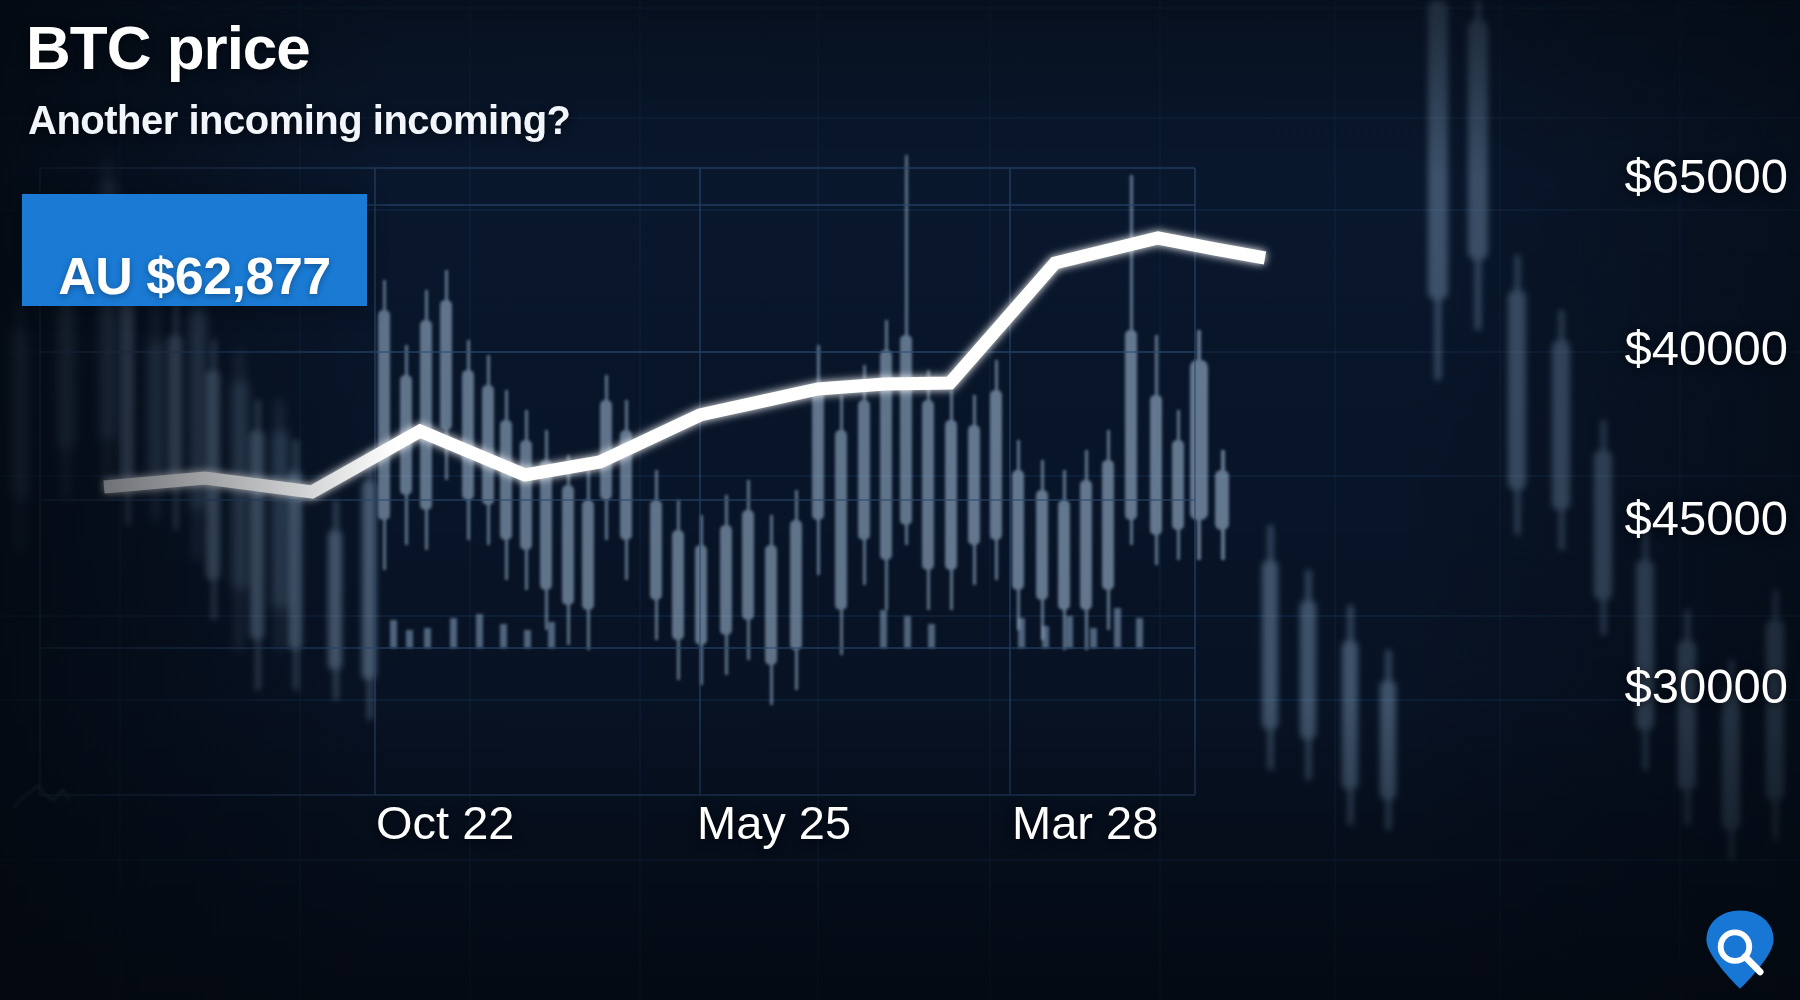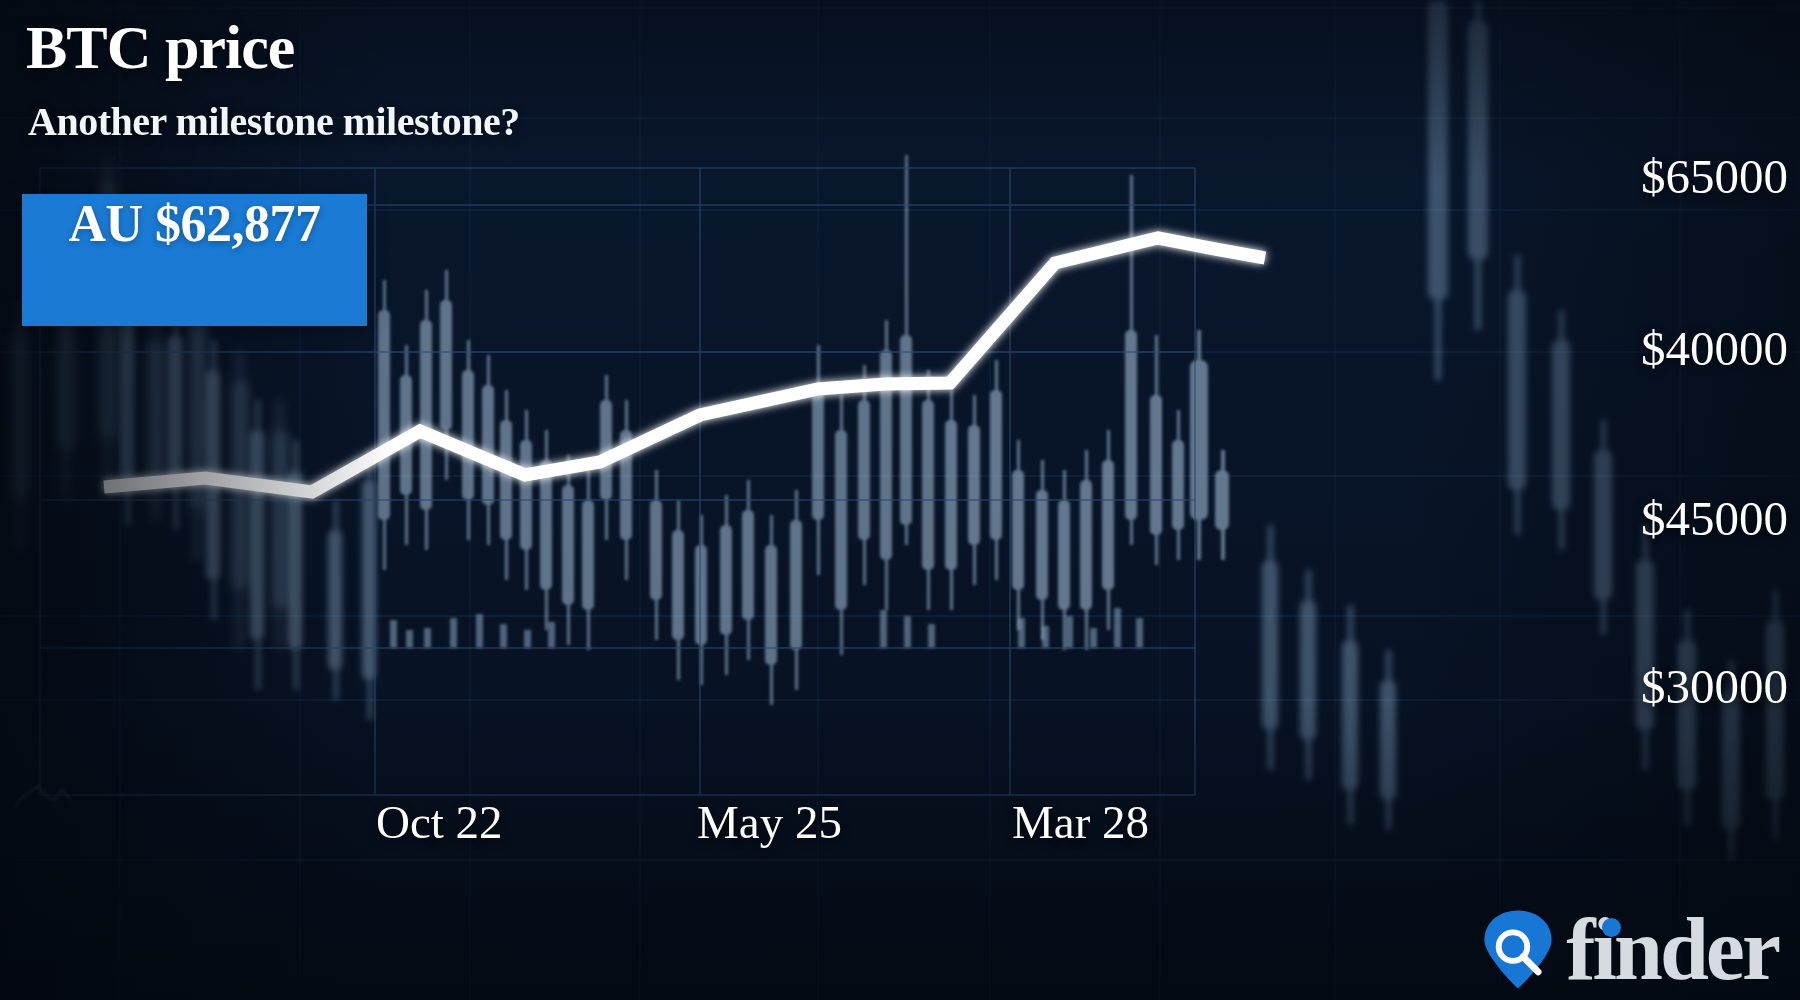--- a/index.html
+++ b/index.html
@@ -2,21 +2,21 @@
 <html><head>
 <meta charset="utf-8">
 <style>
   * { margin:0; padding:0; box-sizing:border-box; }
   html,body { background:#050d18; }
   body {
     width:1800px; height:1000px; overflow:hidden; position:relative;
     font-family:"Liberation Sans", sans-serif;
   }
 
-  #stage { position:absolute; inset:0; overflow:hidden; background:#be185d;font-family:Liberation Serif, serif; }
+  #stage { position:absolute; inset:0; overflow:hidden; background:#be185d; }
 
   
   .bg-base {
     position:absolute; inset:0;
     background:
       radial-gradient(ellipse 70% 60% at 30% 40%, #0c1c31 0%, #081424 45%, #050c17 100%);
   }
   .bg-vign {
     position:absolute; inset:0;
     background:
@@ -35,23 +35,23 @@
     font-size:62px; font-weight:bold; color:#ffffff; letter-spacing:-1px;
     text-shadow:0 2px 10px rgba(0,0,0,.55);
   }
   .subtitle {
     position:absolute; left:28px; top:98px; z-index:20;
     font-size:40px; font-weight:bold; color:#f2f6fb; letter-spacing:-.5px;
     text-shadow:0 2px 9px rgba(0,0,0,.55);
   }
   .badge {
     position:absolute; left:22px; top:194px; z-index:20;
-    width:345px; height:132px;
+    width:345px; height:112px;
     background:#1a7ad4;
-    display:flex; align-items:flex-start; justify-content:center;
+    display:flex; align-items:flex-end; justify-content:center;
     box-shadow:0 3px 18px rgba(0,0,0,.35);
   }
   .badge-text {
     font-size:52px; font-weight:bold; color:#ffffff; letter-spacing:-.5px;
     text-shadow:0 2px 6px rgba(0,0,0,.3);
   }
 
   .ylabel {
     position:absolute; right:12px; z-index:20;
     font-size:49px; color:#ffffff; font-weight:400;
@@ -323,40 +323,36 @@
     </g>
 
     <g filter="url(#lineglow)">
       <polyline points="104,487 205,478 312,492 420,431 525,475 600,462 700,415 818,389 885,384 950,383 1055,263 1158,238 1215,249 1265,258" fill="none" stroke="#ffffff" stroke-width="13" stroke-linejoin="miter" stroke-linecap="butt"></polyline>
     </g>
   </svg>
 
   <div class="bg-vign"></div>
 
   <div class="title">BTC price</div>
-  <div class="subtitle">Another milestone milestone?</div>
+  <div class="subtitle">Another incoming incoming?</div>
 
   <div class="badge">
     <span class="badge-text">AU $62,877</span>
   </div>
 
   <div class="ylabel" style="top:148px;">$65000</div>
   <div class="ylabel" style="top:320px;">$40000</div>
   <div class="ylabel" style="top:490px;">$45000</div>
   <div class="ylabel" style="top:658px;">$30000</div>
 
   <div class="xlabel" style="left:376px;">Oct 22</div>
   <div class="xlabel" style="left:697px;">May 25</div>
   <div class="xlabel" style="left:1012px;">Mar 28</div>
 
   <div class="logo">
     <svg class="logo-mark" viewBox="0 0 100 100">
       <path d="M50 4 C50 4 90 42 90 62 C90 83 72 97 50 97 C28 97 10 83 10 62 C10 42 50 4 50 4 Z" fill="#1877d4" transform="rotate(180 50 50)"></path>
       <circle cx="44" cy="46" r="17" fill="none" stroke="#ffffff" stroke-width="7"></circle>
       <line x1="56" y1="58" x2="74" y2="76" stroke="#ffffff" stroke-width="8" stroke-linecap="round"></line>
     </svg>
-    <div class="logo-word">
-      <span>finder</span>
-      <span style="position:absolute;left:36px;top:8px;width:19px;height:19px;border-radius:50%;background:#1877d4;"></span>
-    </div>
   </div>
 
 </div>
 
 </body></html>

